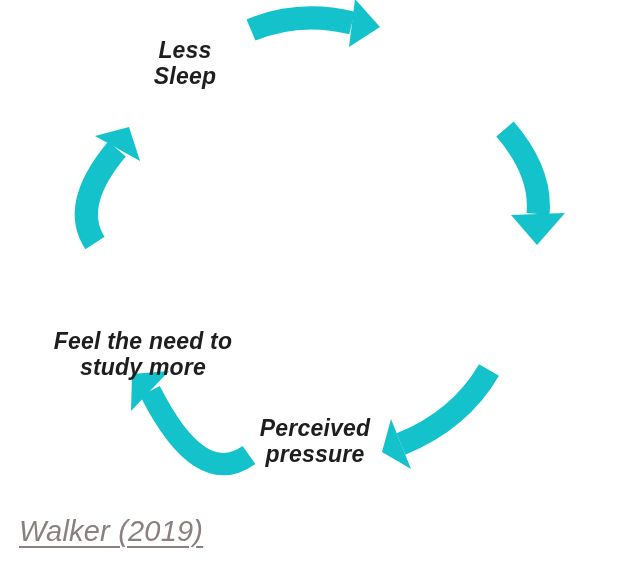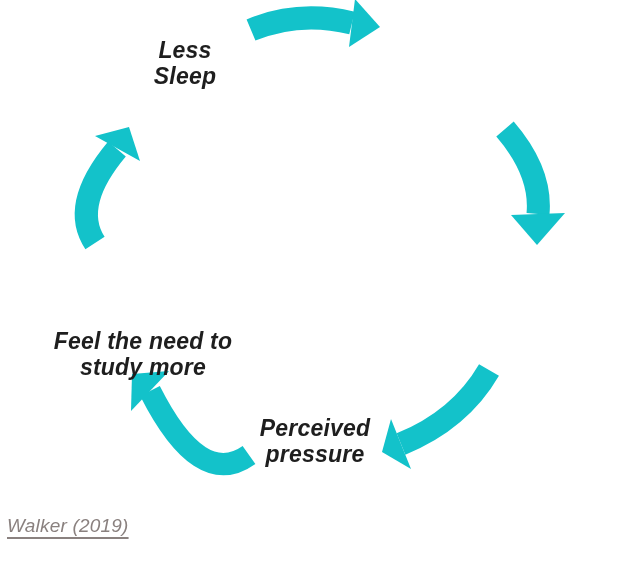--- a/index.html
+++ b/index.html
@@ -23,23 +23,23 @@
     text-align: center;
     white-space: pre-line;
     font-size: 23px;
     font-weight: 600;
     line-height: 1.13;
     letter-spacing: 0.2px;
     color: var(--text, #1e1e1e);
   }
   .citation {
     position: absolute;
-    left: 7px;
+    left: 19px;
     top: 515px;
-    font-size: 19px;
+    font-size: 29px;
     font-weight: 500;
     letter-spacing: 0.2px;
     color: var(--link, #8a817f);
     text-decoration: underline;
     text-underline-offset: 5px;
     text-decoration-thickness: 2px;
     cursor: pointer;
   }
 </style>
 </head>

